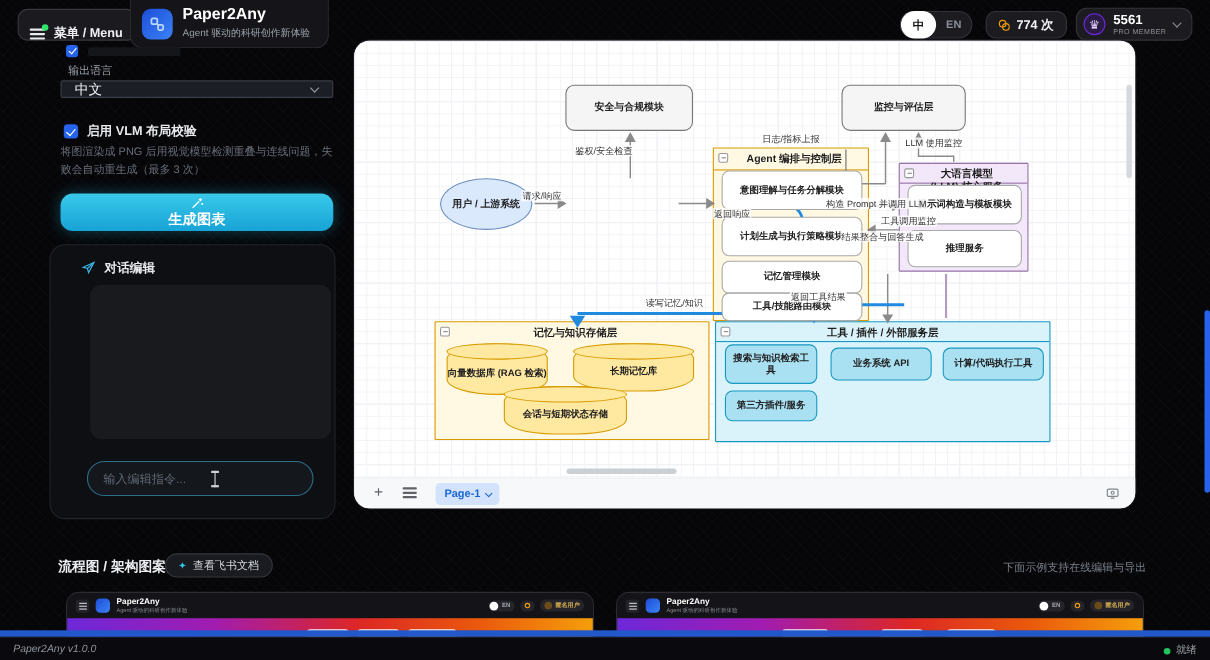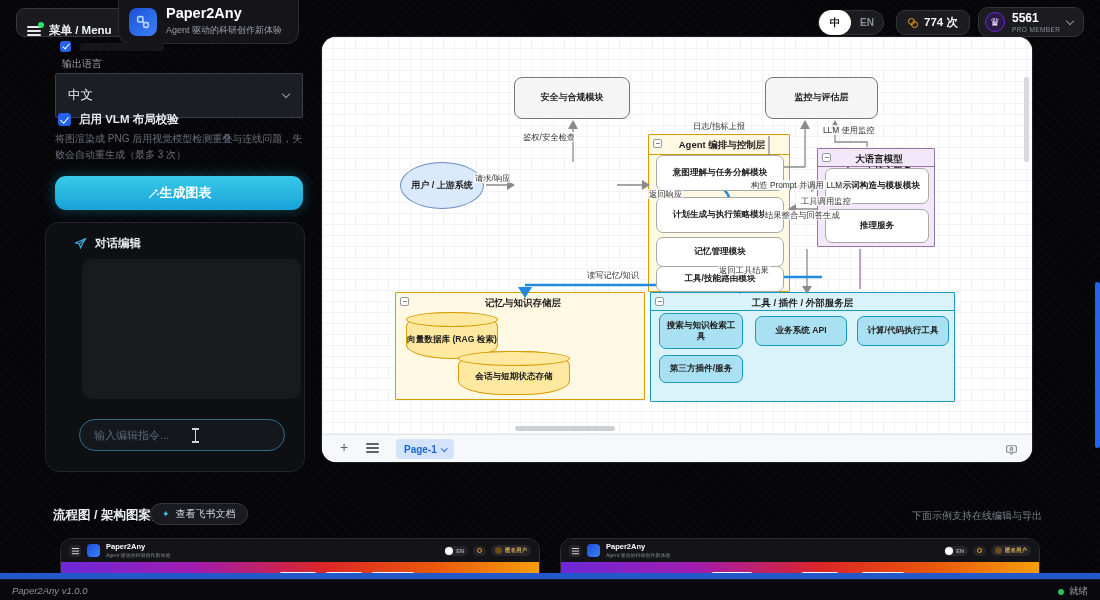--- a/index.html
+++ b/index.html
@@ -56,37 +56,37 @@
     transform:rotate(45deg); margin-top:-3px; }
 
   
   .clip-row { position:absolute; left:60px; top:41px; display:flex; gap:9px; align-items:center; }
   .clip-bar { width:84px; height:8px; background:#15161a; border-radius:2px; }
   .check-sm { width:11px; height:11px; background:#2563eb; border-radius:3px; position:relative; }
   .check-sm::after { content:""; position:absolute; left:3.5px; top:1px; width:3px; height:6px;
     border-right:1.6px solid #fff; border-bottom:1.6px solid #fff; transform:rotate(40deg); }
 
   .fld-label { position:absolute; left:62px; top:57px; font-size:10px; color:#9aa0a8; }
-  .select { position:absolute; left:55px; top:73px; width:248px; height:45px; background:#1b1e24;
+  .select { position:absolute; left:55px; top:73px; width:248px; height:16px; background:#1b1e24;
     border:1px solid #3a3e46; border-radius:2px; display:flex; align-items:center; padding:0 12px;
     font-size:12.5px; color:#eef0f3; cursor:pointer; }
   .select .chev { position:absolute; right:13px; border-color:#9aa0a8; }
 
   .chk-row { position:absolute; left:58px; top:112px; display:flex; align-items:center; gap:8px; cursor:pointer; }
   .check-md { width:13px; height:13px; background:#2563eb; border-radius:3.5px; position:relative; }
   .check-md::after { content:""; position:absolute; left:4px; top:1.5px; width:3.5px; height:7px;
     border-right:1.8px solid #fff; border-bottom:1.8px solid #fff; transform:rotate(40deg); }
   .chk-row .t { font-size:11.5px; font-weight:600; color:#e8eaed; }
 
   .help { position:absolute; left:55px; top:131px; width:252px; font-size:10px; line-height:1.55; color:#686e78; }
 
   .gen-btn { position:absolute; left:55px; top:176px; width:248px; height:34px; border-radius:11px;
     background:linear-gradient(180deg,#39c9ea,#17a3d6); display:flex; align-items:center; justify-content:center;
     gap:0; font-size:13px; font-weight:800; color:#fff; cursor:pointer;
-    box-shadow:0 0 14px rgba(34,184,221,.35); }
+    box-shadow:0 0 14px rgba(34,184,221,.35);flex-direction:column; }
 
   .chat-card { position:absolute; left:45px; top:222px; width:260px; height:250px; background:#0e0f13;
     border:1px solid #22232b; border-radius:14px; }
   .chat-head { position:absolute; left:28px; top:13px; display:flex; align-items:center; gap:8px; }
   .chat-head .t { font-size:11.5px; font-weight:700; color:#e8eaed; }
   .chat-area { position:absolute; left:36px; top:36px; width:219px; height:140px; background:#191a1d;
     border-radius:10px; }
   .chat-input { position:absolute; left:33px; top:196px; width:206px; height:32px; background:#14171c;
     border:1px solid #2c6d89; border-radius:16px; display:flex; align-items:center; padding:0 14px;
     font-size:11px; color:#5d6672; cursor:text; }
@@ -359,20 +359,23 @@
           <span>推理服务</span>
         </div>
     </div>
 
     <div class="grp grp-orange" style="left:73px;top:255px;width:250px;height:108px">
       <span class="collapse"></span>
       <div class="grp-title">记忆与知识存储层</div>
       <div class="cyl" style="left:10px;top:19px;width:92px;height:47px">
           <span>向量数据库 (RAG 检索)</span>
         </div>
+      <div class="cyl" style="left:125px;top:19px;width:110px;height:44px">
+          <span>长期记忆库</span>
+        </div>
       <div class="cyl" style="left:62px;top:58px;width:112px;height:44px">
           <span>会话与短期状态存储</span>
         </div>
     </div>
 
     <div class="grp grp-cyan" style="left:328px;top:255px;width:305px;height:110px">
       <span class="collapse"></span>
       <div class="grp-title" style="left:60px;right:60px">工具 / 插件 / 外部服务层</div>
       <div class="grp-rule" style="top:17px;border-color:#1699c2"></div>
       <div class="mod mod-cyan" style="left:8px;top:20px;width:84px;height:36px">

